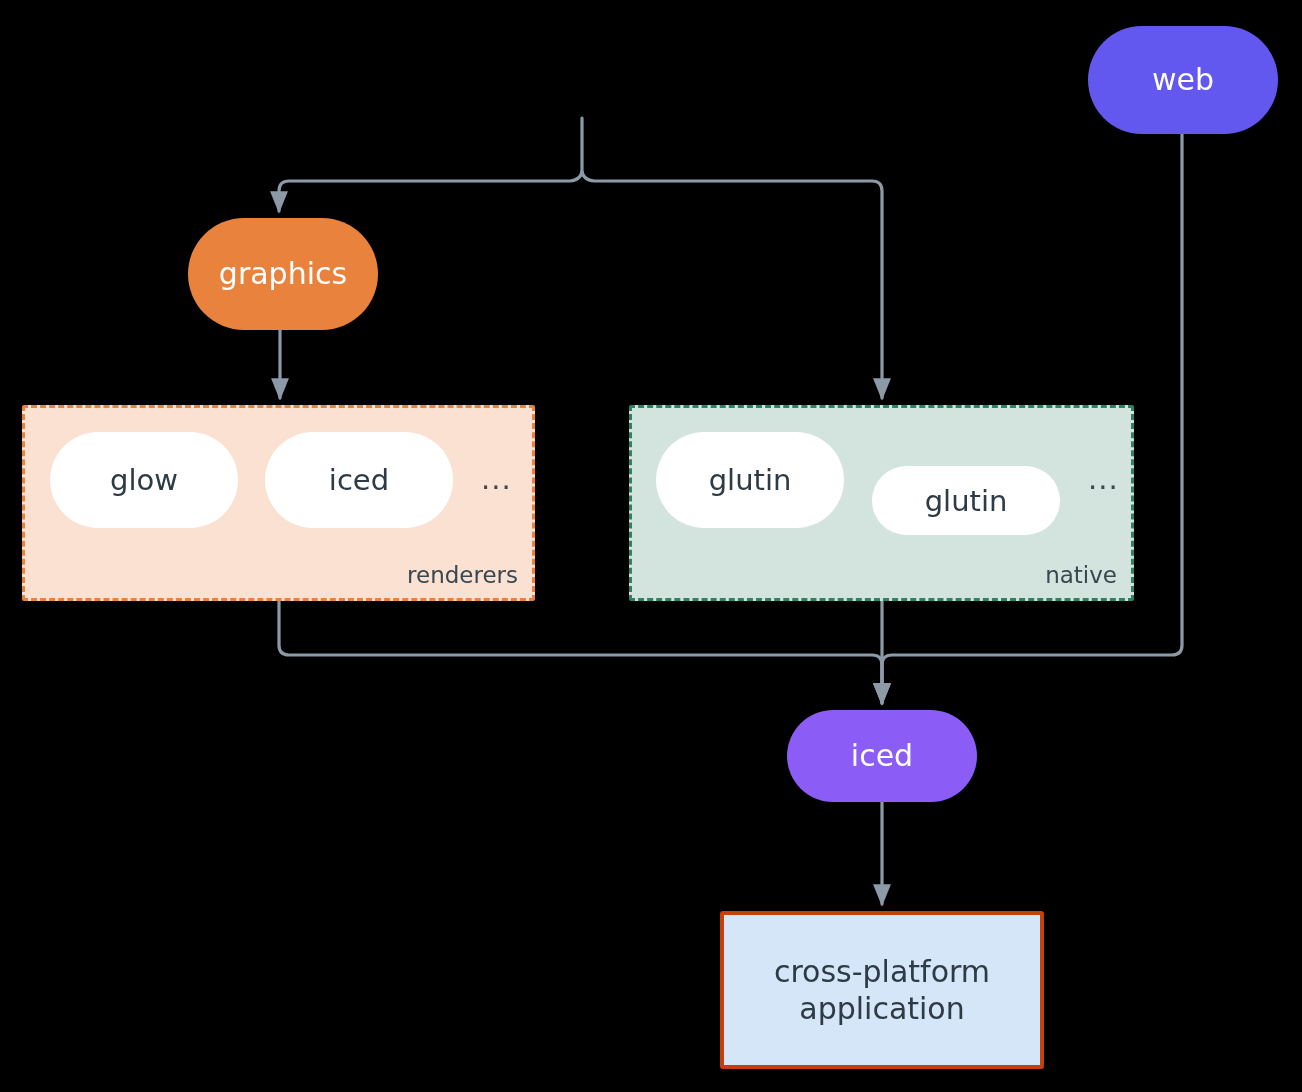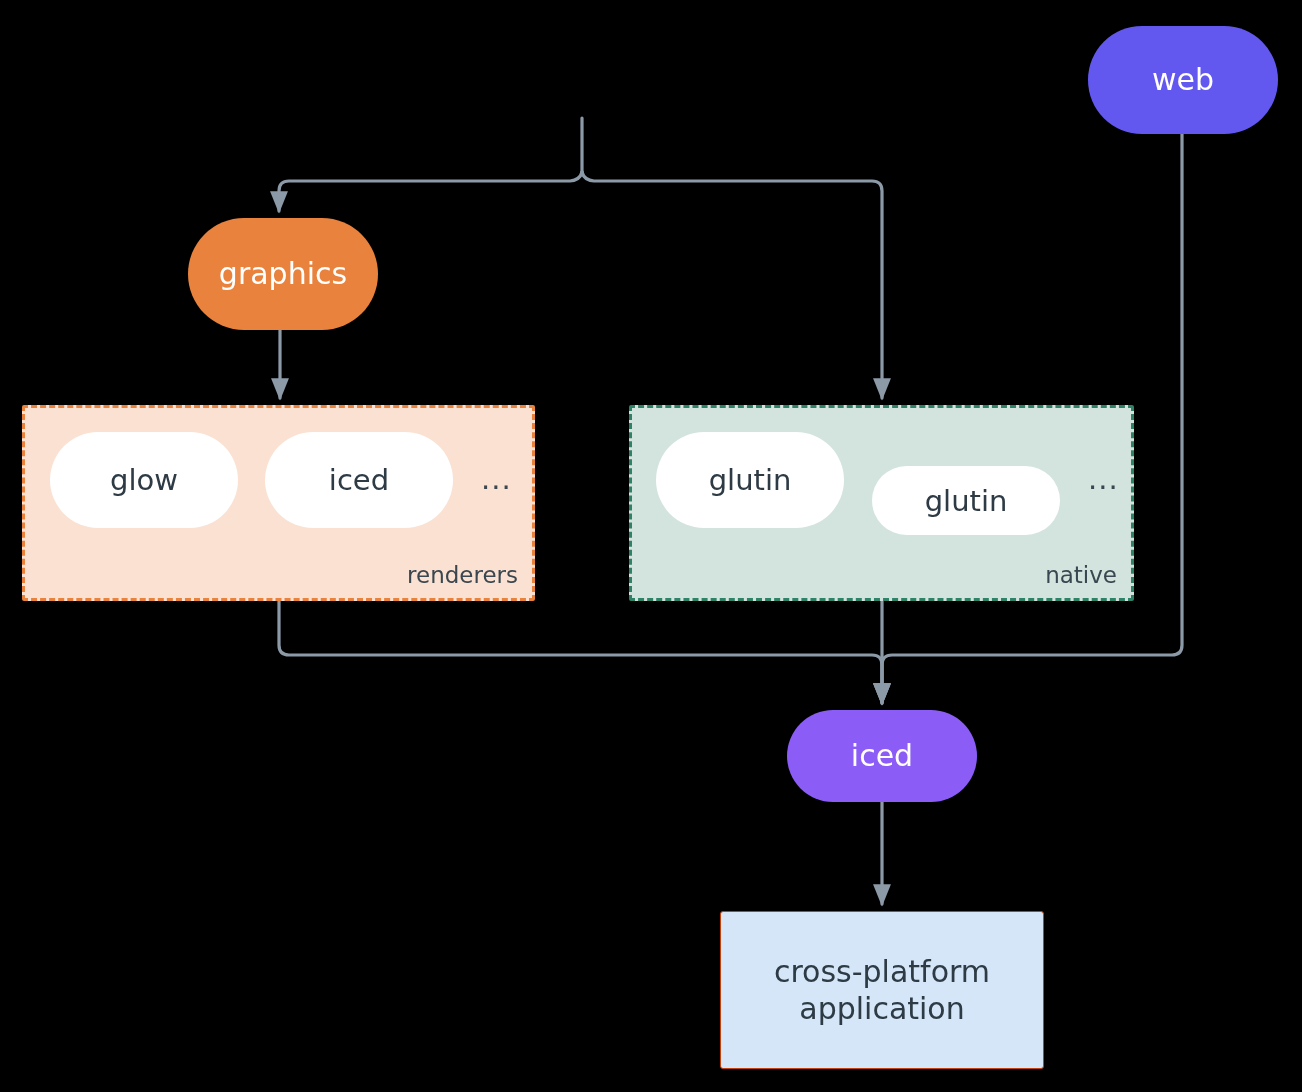--- a/index.html
+++ b/index.html
@@ -64,21 +64,21 @@
     width: 190px; height: 92px;
     background: #8b5cf6;
     color: #FFFFFF;
     font-size: 30px;
   }
   
   .node-app {
     left: 720px; top: 911px;
     width: 324px; height: 158px;
     background: #D4E6F8;
-    border: 1px solid #c2410c;
+    border: 4px solid #c2410c;
     border-radius: 3px;
     color: #2E3B45;
     font-size: 30px;
     flex-direction: column;
   }
   .node-app .line {
     display: block;
   }
   
   .cluster {

